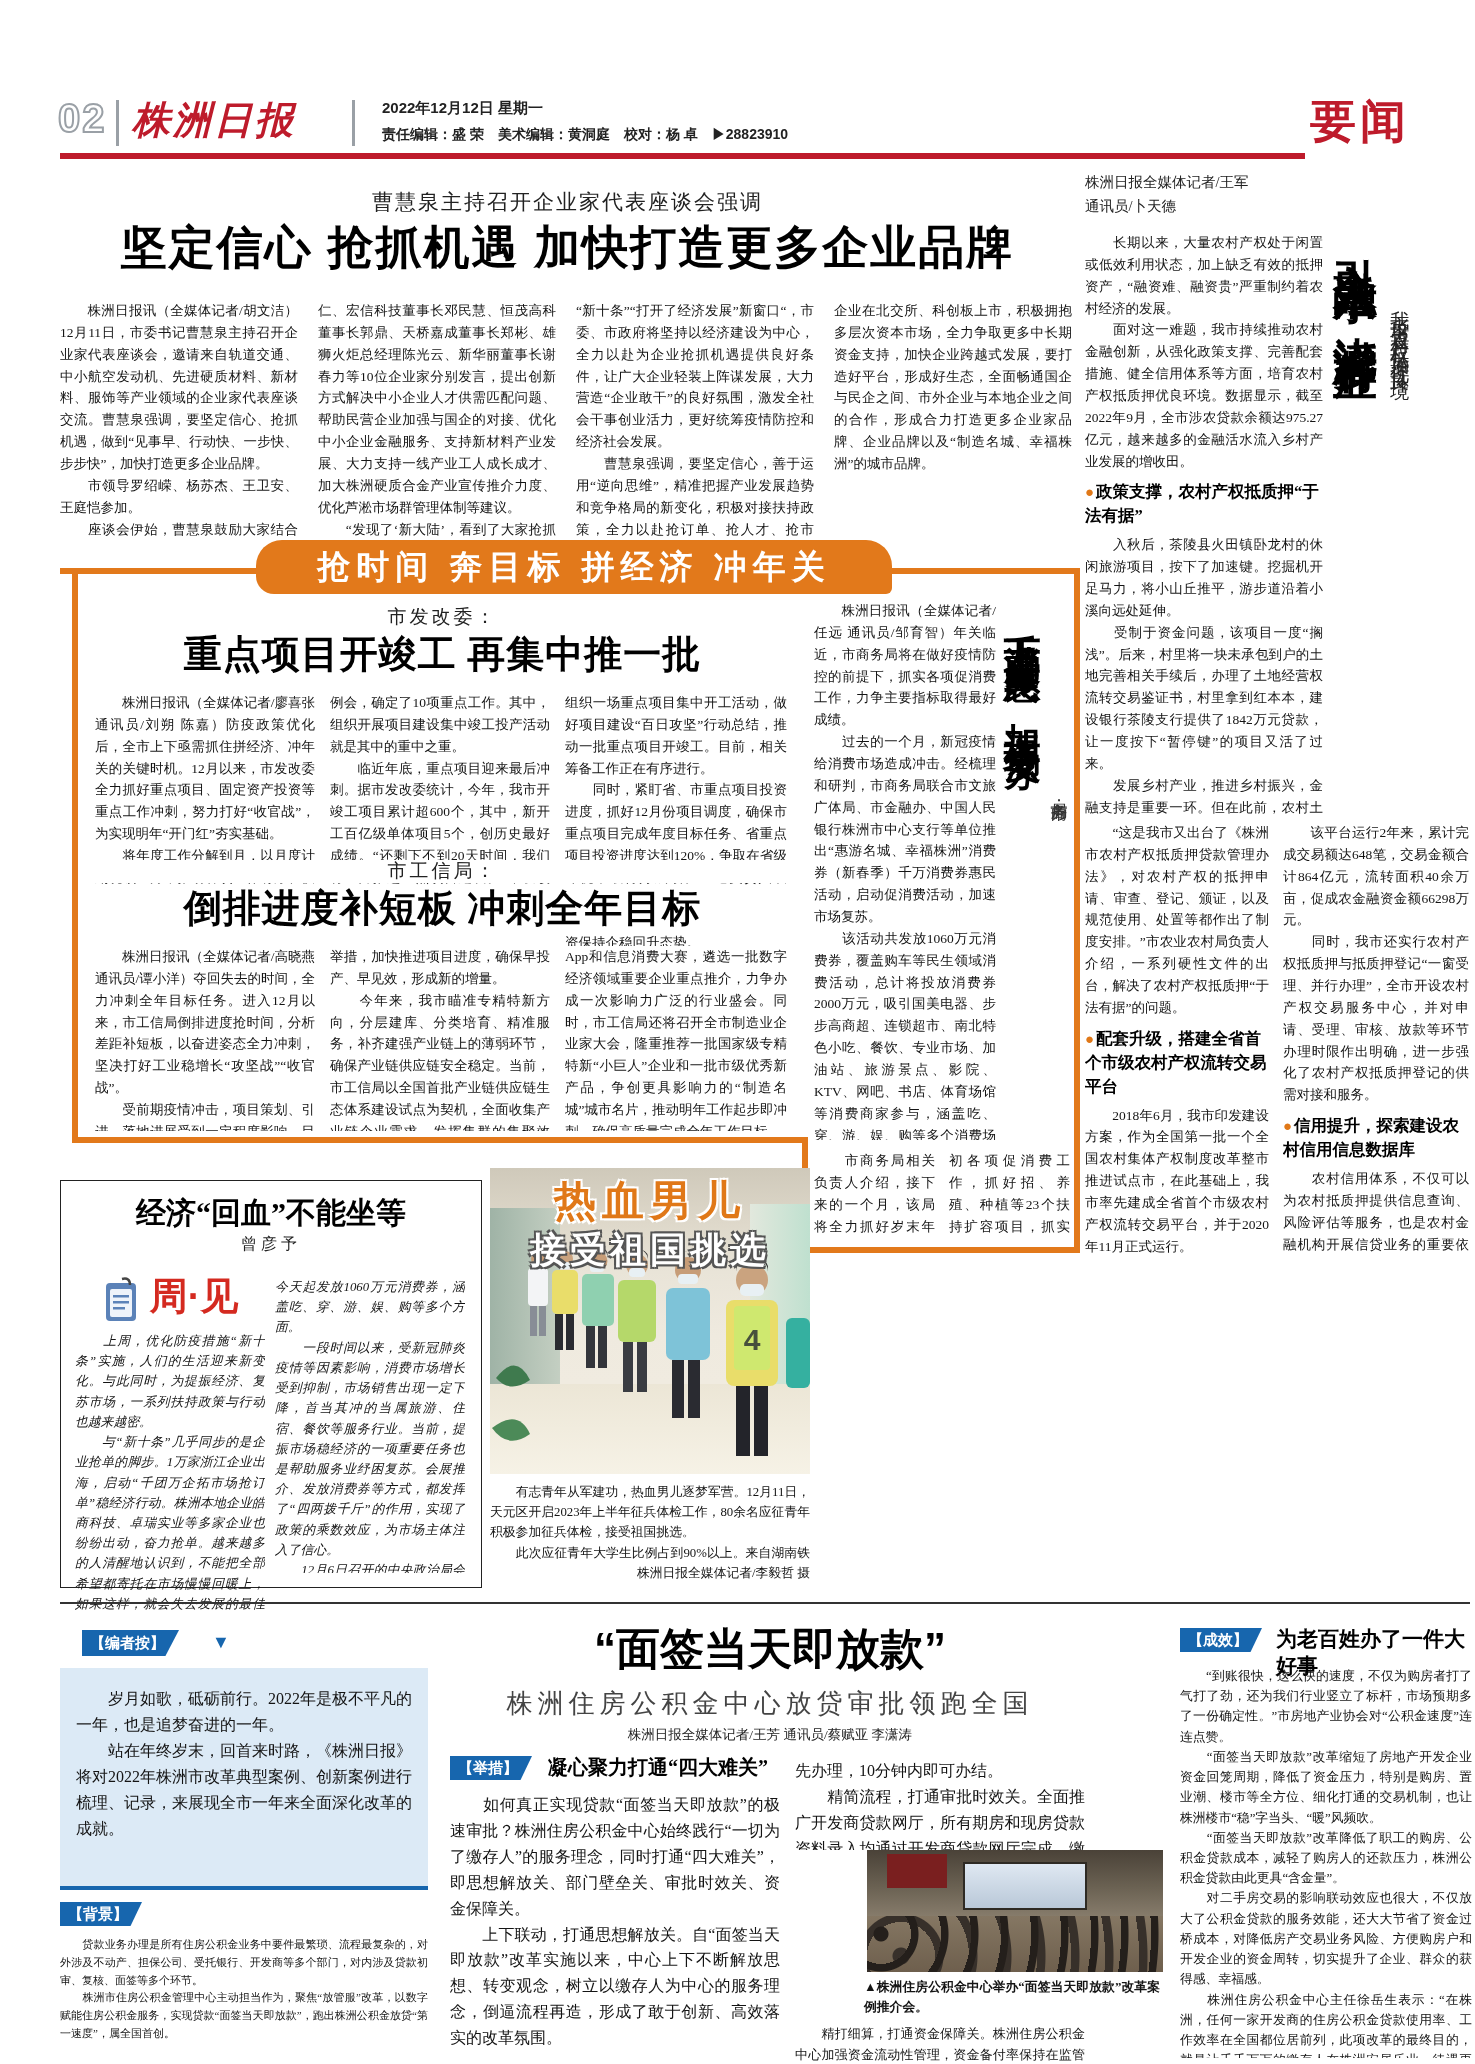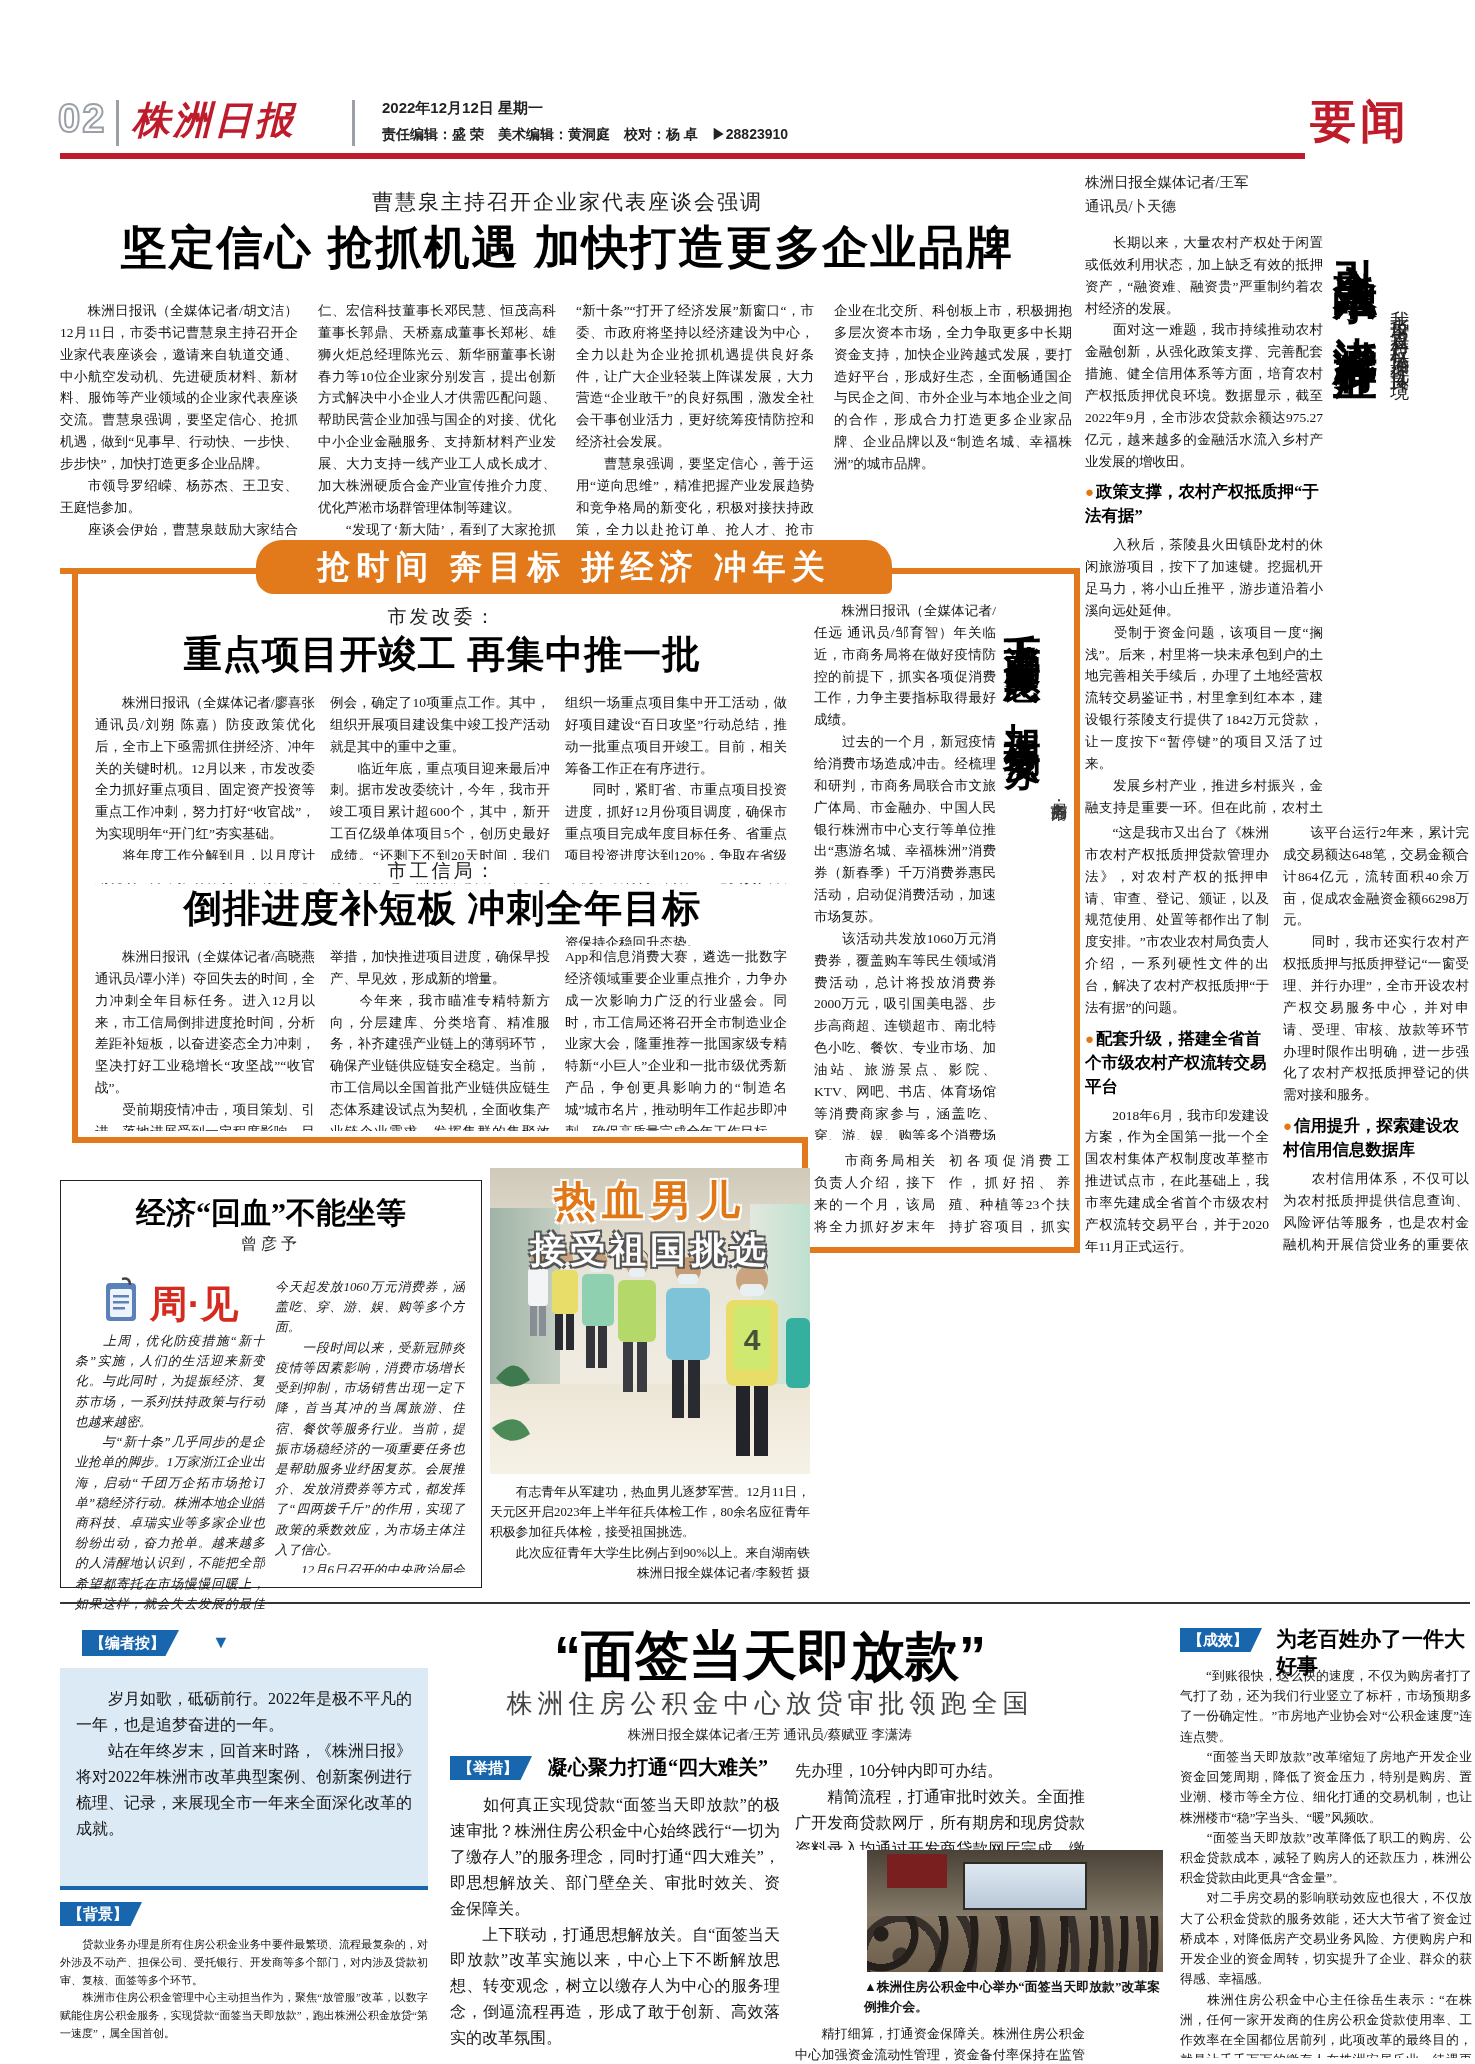--- a/index.html
+++ b/index.html
@@ -117,21 +117,21 @@
     <div class="txt">　　农村信用体系，不仅可以为农村抵质押提供信息查询、风险评估等服务，也是农村金融机构开展信贷业务的重要依据。
 　　近年来，我市按照“政府主导、人民银行牵头、各部门参与”的整体思路，积极推进信用体系建设，市政府金融办等8个部门联合印发相关方案，以市农业农村局、市资规局等单位的涉农数据为基础，探索建设全市统一的农村信用信息数据库，为金融机构发放农村产权抵质押贷款提供信用支撑。
 　　目前，数据库已接入农业农村、市场监管、税务等8个部门基础数据，涵盖不动产、养殖、种植等23个板块数据，建档了13万余家新型农业经营主体、20万余户农户的信用信息，已累计归集数据2200万条。
 　　我市农村产权抵质押金融服务正结出累累硕果。截至2022年9月末，全市涉农贷款余额97527亿元，同比增长146%，占各项贷款比重为3073%。</div>
   </div>
 
   <div class="abs" style="left:60px;top:1180px;width:420px;height:406px;border:1.5px solid #222;background:#fff;">
     <div style="margin-top:14px;text-align:center;font:bold 30px/1.2 'Liberation Serif',serif;color:#000;">经济“回血”不能坐等</div>
     <div style="text-align:center;font:16px/1.6 'Liberation Serif',serif;color:#222;letter-spacing:4px;">曾彦予</div>
     <div style="position:absolute;left:14px;top:96px;width:190px;">
-      <div style="display:flex;align-items:flex-end;justify-content:center;gap:8px;margin-bottom:8px;">
+      <div style="display:flex;align-items:flex-start;justify-content:center;gap:8px;margin-bottom:8px;">
         <svg width="40" height="46" viewBox="0 0 40 46">
           <rect x="4" y="6" width="30" height="38" rx="4" fill="#5b82b8"></rect>
           <rect x="8" y="12" width="22" height="28" rx="2" fill="#eef3fa"></rect>
           <rect x="11" y="18" width="16" height="2.5" fill="#5b82b8"></rect>
           <rect x="11" y="24" width="16" height="2.5" fill="#5b82b8"></rect>
           <rect x="11" y="30" width="12" height="2.5" fill="#5b82b8"></rect>
           <path d="M20 2 q8 -2 8 6" stroke="#444" stroke-width="2.5" fill="none"></path>
         </svg>
         <span style="font:900 38px/1 'Liberation Sans',sans-serif;color:#d42a20;">周·见</span>
       </div>
@@ -217,21 +217,21 @@
   <div class="abs" style="left:212px;top:1632px;font-size:18px;color:#1766ae;">▼</div>
   <div class="abs" style="left:60px;top:1668px;width:368px;height:218px;background:#dceaf6;border-bottom:4px solid #1766ae;">
     <div class="txt" style="padding:18px 16px;font-size:16px;">　　岁月如歌，砥砺前行。2022年是极不平凡的一年，也是追梦奋进的一年。
 　　站在年终岁末，回首来时路，《株洲日报》将对2022年株洲市改革典型案例、创新案例进行梳理、记录，来展现全市一年来全面深化改革的成就。</div>
   </div>
 
   <div class="abs tag" style="left:60px;top:1902px;height:24px;line-height:24px;">【背景】</div>
   <div class="abs txt" style="left:60px;top:1936px;width:368px;height:118px;overflow:hidden;font-size:11px;">　　贷款业务办理是所有住房公积金业务中要件最繁琐、流程最复杂的，对外涉及不动产、担保公司、受托银行、开发商等多个部门，对内涉及贷款初审、复核、面签等多个环节。
 　　株洲市住房公积金管理中心主动担当作为，聚焦“放管服”改革，以数字赋能住房公积金服务，实现贷款“面签当天即放款”，跑出株洲公积金放贷“第一速度”，属全国首创。</div>
 
-  <div class="abs sans" style="left:450px;top:1624px;width:640px;text-align:center;font-weight:900;font-size:54px;line-height:1.15;color:#000;">“面签当天即放款”</div>
+  <div class="abs sans" style="left:450px;top:1624px;width:640px;text-align:center;font-weight:900;font-size:44px;line-height:1.15;color:#000;">“面签当天即放款”</div>
   <div class="abs" style="left:450px;top:1688px;width:640px;text-align:center;font:26px/1.2 'Liberation Serif',serif;color:#444;letter-spacing:5px;">株洲住房公积金中心放贷审批领跑全国</div>
   <div class="abs" style="left:450px;top:1726px;width:640px;text-align:center;font:13.5px/1.3 'Liberation Serif',serif;color:#222;">株洲日报全媒体记者/王芳  通讯员/蔡赋亚  李潇涛</div>
 
   <div class="abs tag" style="left:450px;top:1756px;height:24px;line-height:24px;">【举措】</div>
   <div class="abs" style="left:548px;top:1754px;font:bold 20px/1.3 'Liberation Serif',serif;color:#000;">凝心聚力打通“四大难关”</div>
 
   <div class="abs txt" style="left:450px;top:1792px;width:330px;height:262px;overflow:hidden;font-size:16px;">　　如何真正实现贷款“面签当天即放款”的极速审批？株洲住房公积金中心始终践行“一切为了缴存人”的服务理念，同时打通“四大难关”，即思想解放关、部门壁垒关、审批时效关、资金保障关。
 　　上下联动，打通思想解放关。自“面签当天即放款”改革实施以来，中心上下不断解放思想、转变观念，树立以缴存人为中心的服务理念，倒逼流程再造，形成了敢于创新、高效落实的改革氛围。
 　　双管齐发，打通部门壁垒关。与市不动产登记中心、贷款担保公司等部门多次对接会商，打破信息孤岛。自2018年底开始，中心通过引入不动产“互联网+抵押登记”模式，打出“一窗办理”“一网通办”组合拳，开启了“互联网+政务服务”新模式，实现公积金贷款抵押的预审、预抵押登记业务线上办理，手续可提</div>
 

